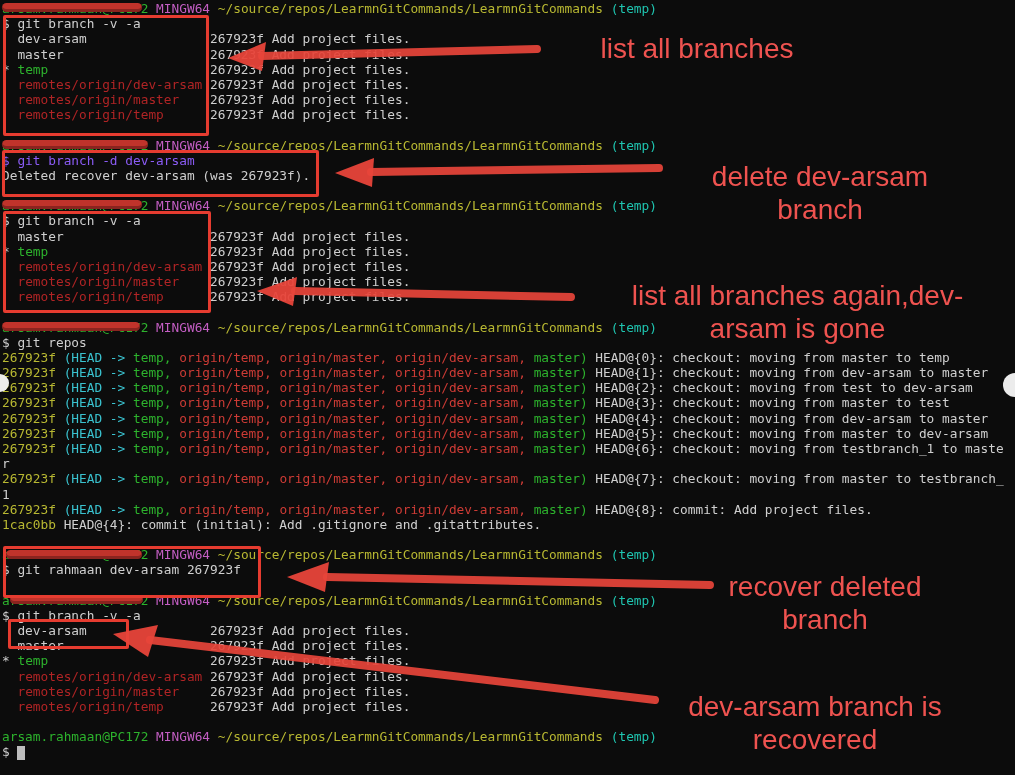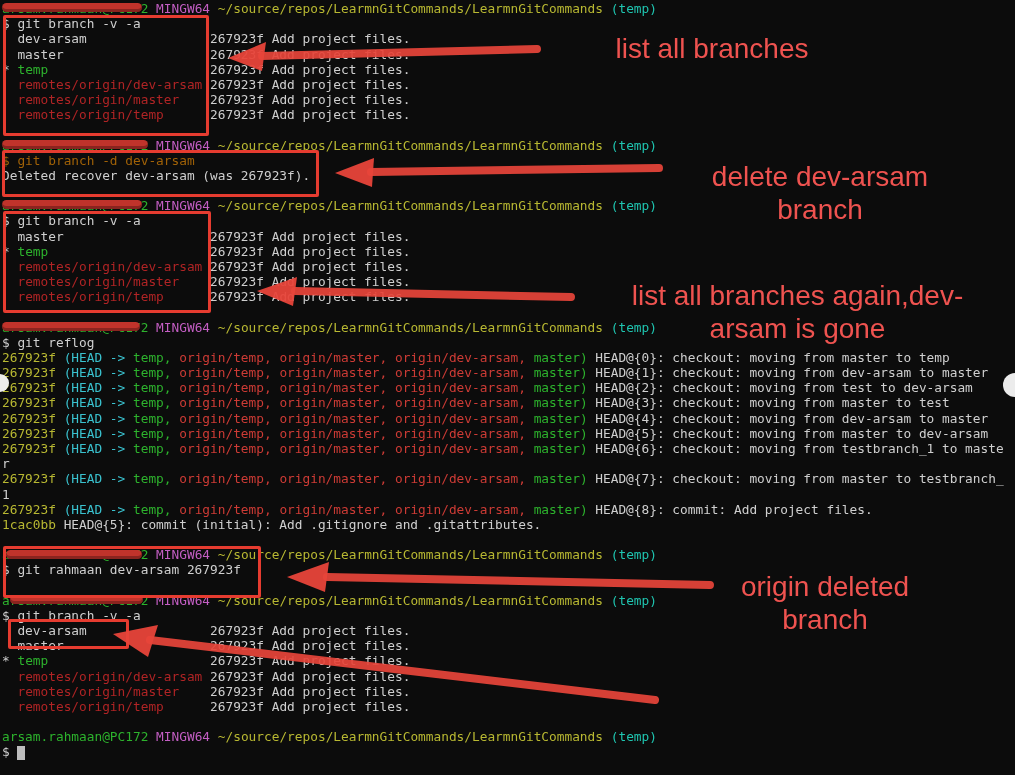--- a/index.html
+++ b/index.html
@@ -34,45 +34,45 @@
       <div class="tl"><span style="color: rgb(45, 179, 45);">arsam.rahmaan@PC172</span><span style="color: rgb(207, 207, 207);"> </span><span style="color: rgb(195, 94, 195);">MINGW64</span><span style="color: rgb(207, 207, 207);"> </span><span style="color: rgb(184, 184, 50);">~/source/repos/LearmnGitCommands/LearmnGitCommands</span><span style="color: rgb(207, 207, 207);"> </span><span style="color: rgb(31, 197, 176);">(temp)</span></div>
       <div class="tl"><span style="color: rgb(207, 207, 207);">$ git branch -v -a</span></div>
       <div class="tl"><span style="color: rgb(207, 207, 207);">  dev-arsam                267923f Add project files.</span></div>
       <div class="tl"><span style="color: rgb(207, 207, 207);">  master                   267923f Add project files.</span></div>
       <div class="tl"><span style="color: rgb(207, 207, 207);">* </span><span style="color: rgb(45, 179, 45);">temp</span><span style="color: rgb(207, 207, 207);">                     267923f Add project files.</span></div>
       <div class="tl"><span style="color: rgb(207, 207, 207);">  </span><span style="color: rgb(176, 36, 37);">remotes/origin/dev-arsam</span><span style="color: rgb(207, 207, 207);"> 267923f Add project files.</span></div>
       <div class="tl"><span style="color: rgb(207, 207, 207);">  </span><span style="color: rgb(176, 36, 37);">remotes/origin/master</span><span style="color: rgb(207, 207, 207);">    267923f Add project files.</span></div>
       <div class="tl"><span style="color: rgb(207, 207, 207);">  </span><span style="color: rgb(176, 36, 37);">remotes/origin/temp</span><span style="color: rgb(207, 207, 207);">      267923f Add project files.</span></div>
       <div class="tl">&nbsp;</div>
       <div class="tl"><span style="color: rgb(45, 179, 45);">arsam.rahmaan@PC172</span><span style="color: rgb(207, 207, 207);"> </span><span style="color: rgb(195, 94, 195);">MINGW64</span><span style="color: rgb(207, 207, 207);"> </span><span style="color: rgb(184, 184, 50);">~/source/repos/LearmnGitCommands/LearmnGitCommands</span><span style="color: rgb(207, 207, 207);"> </span><span style="color: rgb(31, 197, 176);">(temp)</span></div>
-      <div class="tl"><span style="color: #a16207; text-align: right;">$ git branch -d dev-arsam</span></div>
+      <div class="tl"><span style="color: #8b5cf6; text-align: right;">$ git branch -d dev-arsam</span></div>
       <div class="tl"><span style="color: rgb(207, 207, 207);">Deleted recover dev-arsam (was 267923f).</span></div>
       <div class="tl">&nbsp;</div>
       <div class="tl"><span style="color: rgb(45, 179, 45);">arsam.rahmaan@PC172</span><span style="color: rgb(207, 207, 207);"> </span><span style="color: rgb(195, 94, 195);">MINGW64</span><span style="color: rgb(207, 207, 207);"> </span><span style="color: rgb(184, 184, 50);">~/source/repos/LearmnGitCommands/LearmnGitCommands</span><span style="color: rgb(207, 207, 207);"> </span><span style="color: rgb(31, 197, 176);">(temp)</span></div>
       <div class="tl"><span style="color: rgb(207, 207, 207);">$ git branch -v -a</span></div>
       <div class="tl"><span style="color: rgb(207, 207, 207);">  master                   267923f Add project files.</span></div>
       <div class="tl"><span style="color: rgb(207, 207, 207);">* </span><span style="color: rgb(45, 179, 45);">temp</span><span style="color: rgb(207, 207, 207);">                     267923f Add project files.</span></div>
       <div class="tl"><span style="color: rgb(207, 207, 207);">  </span><span style="color: rgb(176, 36, 37);">remotes/origin/dev-arsam</span><span style="color: rgb(207, 207, 207);"> 267923f Add project files.</span></div>
       <div class="tl"><span style="color: rgb(207, 207, 207);">  </span><span style="color: rgb(176, 36, 37);">remotes/origin/master</span><span style="color: rgb(207, 207, 207);">    267923f Add project files.</span></div>
       <div class="tl"><span style="color: rgb(207, 207, 207);">  </span><span style="color: rgb(176, 36, 37);">remotes/origin/temp</span><span style="color: rgb(207, 207, 207);">      267923f Add project files.</span></div>
       <div class="tl">&nbsp;</div>
       <div class="tl"><span style="color: rgb(45, 179, 45);">arsam.rahmaan@PC172</span><span style="color: rgb(207, 207, 207);"> </span><span style="color: rgb(195, 94, 195);">MINGW64</span><span style="color: rgb(207, 207, 207);"> </span><span style="color: rgb(184, 184, 50);">~/source/repos/LearmnGitCommands/LearmnGitCommands</span><span style="color: rgb(207, 207, 207);"> </span><span style="color: rgb(31, 197, 176);">(temp)</span></div>
-      <div class="tl"><span style="color: rgb(207, 207, 207);">$ git reflog</span></div>
+      <div class="tl"><span style="color: rgb(207, 207, 207);">$ git repos</span></div>
       <div class="tl"><span style="color: rgb(184, 184, 50);">267923f </span><span style="color: rgb(58, 194, 207);">(HEAD -&gt; </span><span style="color: rgb(45, 179, 45);">temp, </span><span style="color: rgb(205, 59, 53);">origin/temp, </span><span style="color: rgb(205, 59, 53);">origin/master, </span><span style="color: rgb(205, 59, 53);">origin/dev-arsam, </span><span style="color: rgb(45, 179, 45);">master)</span><span style="color: rgb(207, 207, 207);"> HEAD@{0}: checkout: moving from master to temp</span></div>
       <div class="tl"><span style="color: rgb(184, 184, 50);">267923f </span><span style="color: rgb(58, 194, 207);">(HEAD -&gt; </span><span style="color: rgb(45, 179, 45);">temp, </span><span style="color: rgb(205, 59, 53);">origin/temp, </span><span style="color: rgb(205, 59, 53);">origin/master, </span><span style="color: rgb(205, 59, 53);">origin/dev-arsam, </span><span style="color: rgb(45, 179, 45);">master)</span><span style="color: rgb(207, 207, 207);"> HEAD@{1}: checkout: moving from dev-arsam to master</span></div>
       <div class="tl"><span style="color: rgb(184, 184, 50);">267923f </span><span style="color: rgb(58, 194, 207);">(HEAD -&gt; </span><span style="color: rgb(45, 179, 45);">temp, </span><span style="color: rgb(205, 59, 53);">origin/temp, </span><span style="color: rgb(205, 59, 53);">origin/master, </span><span style="color: rgb(205, 59, 53);">origin/dev-arsam, </span><span style="color: rgb(45, 179, 45);">master)</span><span style="color: rgb(207, 207, 207);"> HEAD@{2}: checkout: moving from test to dev-arsam</span></div>
       <div class="tl"><span style="color: rgb(184, 184, 50);">267923f </span><span style="color: rgb(58, 194, 207);">(HEAD -&gt; </span><span style="color: rgb(45, 179, 45);">temp, </span><span style="color: rgb(205, 59, 53);">origin/temp, </span><span style="color: rgb(205, 59, 53);">origin/master, </span><span style="color: rgb(205, 59, 53);">origin/dev-arsam, </span><span style="color: rgb(45, 179, 45);">master)</span><span style="color: rgb(207, 207, 207);"> HEAD@{3}: checkout: moving from master to test</span></div>
       <div class="tl"><span style="color: rgb(184, 184, 50);">267923f </span><span style="color: rgb(58, 194, 207);">(HEAD -&gt; </span><span style="color: rgb(45, 179, 45);">temp, </span><span style="color: rgb(205, 59, 53);">origin/temp, </span><span style="color: rgb(205, 59, 53);">origin/master, </span><span style="color: rgb(205, 59, 53);">origin/dev-arsam, </span><span style="color: rgb(45, 179, 45);">master)</span><span style="color: rgb(207, 207, 207);"> HEAD@{4}: checkout: moving from dev-arsam to master</span></div>
       <div class="tl"><span style="color: rgb(184, 184, 50);">267923f </span><span style="color: rgb(58, 194, 207);">(HEAD -&gt; </span><span style="color: rgb(45, 179, 45);">temp, </span><span style="color: rgb(205, 59, 53);">origin/temp, </span><span style="color: rgb(205, 59, 53);">origin/master, </span><span style="color: rgb(205, 59, 53);">origin/dev-arsam, </span><span style="color: rgb(45, 179, 45);">master)</span><span style="color: rgb(207, 207, 207);"> HEAD@{5}: checkout: moving from master to dev-arsam</span></div>
       <div class="tl"><span style="color: rgb(184, 184, 50);">267923f </span><span style="color: rgb(58, 194, 207);">(HEAD -&gt; </span><span style="color: rgb(45, 179, 45);">temp, </span><span style="color: rgb(205, 59, 53);">origin/temp, </span><span style="color: rgb(205, 59, 53);">origin/master, </span><span style="color: rgb(205, 59, 53);">origin/dev-arsam, </span><span style="color: rgb(45, 179, 45);">master)</span><span style="color: rgb(207, 207, 207);"> HEAD@{6}: checkout: moving from testbranch_1 to maste</span></div>
       <div class="tl"><span style="color: rgb(207, 207, 207);">r</span></div>
       <div class="tl"><span style="color: rgb(184, 184, 50);">267923f </span><span style="color: rgb(58, 194, 207);">(HEAD -&gt; </span><span style="color: rgb(45, 179, 45);">temp, </span><span style="color: rgb(205, 59, 53);">origin/temp, </span><span style="color: rgb(205, 59, 53);">origin/master, </span><span style="color: rgb(205, 59, 53);">origin/dev-arsam, </span><span style="color: rgb(45, 179, 45);">master)</span><span style="color: rgb(207, 207, 207);"> HEAD@{7}: checkout: moving from master to testbranch_</span></div>
       <div class="tl"><span style="color: rgb(207, 207, 207);">1</span></div>
       <div class="tl"><span style="color: rgb(184, 184, 50);">267923f </span><span style="color: rgb(58, 194, 207);">(HEAD -&gt; </span><span style="color: rgb(45, 179, 45);">temp, </span><span style="color: rgb(205, 59, 53);">origin/temp, </span><span style="color: rgb(205, 59, 53);">origin/master, </span><span style="color: rgb(205, 59, 53);">origin/dev-arsam, </span><span style="color: rgb(45, 179, 45);">master)</span><span style="color: rgb(207, 207, 207);"> HEAD@{8}: commit: Add project files.</span></div>
-      <div class="tl"><span style="color: rgb(184, 184, 50);">1cac0bb </span><span style="color: rgb(207, 207, 207);">HEAD@{5}: commit (initial): Add .gitignore and .gitattributes.</span></div>
+      <div class="tl"><span style="color: rgb(184, 184, 50);">1cac0bb </span><span style="color: rgb(207, 207, 207);">HEAD@{4}: commit (initial): Add .gitignore and .gitattributes.</span></div>
       <div class="tl">&nbsp;</div>
       <div class="tl"><span style="color: rgb(45, 179, 45);">arsam.rahmaan@PC172</span><span style="color: rgb(207, 207, 207);"> </span><span style="color: rgb(195, 94, 195);">MINGW64</span><span style="color: rgb(207, 207, 207);"> </span><span style="color: rgb(184, 184, 50);">~/source/repos/LearmnGitCommands/LearmnGitCommands</span><span style="color: rgb(207, 207, 207);"> </span><span style="color: rgb(31, 197, 176);">(temp)</span></div>
       <div class="tl"><span style="color: rgb(207, 207, 207);">$ git rahmaan dev-arsam 267923f</span></div>
       <div class="tl">&nbsp;</div>
       <div class="tl"><span style="color: rgb(45, 179, 45);">arsam.rahmaan@PC172</span><span style="color: rgb(207, 207, 207);"> </span><span style="color: rgb(195, 94, 195);">MINGW64</span><span style="color: rgb(207, 207, 207);"> </span><span style="color: rgb(184, 184, 50);">~/source/repos/LearmnGitCommands/LearmnGitCommands</span><span style="color: rgb(207, 207, 207);"> </span><span style="color: rgb(31, 197, 176);">(temp)</span></div>
       <div class="tl"><span style="color: rgb(207, 207, 207);">$ git branch -v -a</span></div>
       <div class="tl"><span style="color: rgb(207, 207, 207);">  dev-arsam                267923f Add project files.</span></div>
       <div class="tl"><span style="color: rgb(207, 207, 207);">  master                   267923f Add project files.</span></div>
       <div class="tl"><span style="color: rgb(207, 207, 207);">* </span><span style="color: rgb(45, 179, 45);">temp</span><span style="color: rgb(207, 207, 207);">                     267923f Add project files.</span></div>
       <div class="tl"><span style="color: rgb(207, 207, 207);">  </span><span style="color: rgb(176, 36, 37);">remotes/origin/dev-arsam</span><span style="color: rgb(207, 207, 207);"> 267923f Add project files.</span></div>
@@ -114,24 +114,26 @@
     <g>
       <line x1="710" y1="585" x2="327" y2="577"></line>
       <polygon points="287,577 329,562 325,592"></polygon>
     </g>
     <g>
       <line x1="655" y1="700" x2="150" y2="640"></line>
       <polygon points="113,634 158,625 148,657"></polygon>
     </g>
   </svg>
 
-  <div class="annot" style="left:572px;top:33px;width:280px;">list all branches</div>
+  <div class="annot" style="left:557px;top:33px;width:280px;">list all branches</div>
   <div class="annot" style="left:695px;top:161px;width:250px;">delete dev-arsam
 branch</div>
   <div class="annot" style="left:600px;top:280px;width:395px;">list all branches again,dev-
 arsam is gone</div>
-  <div class="annot" style="left:715px;top:571px;width:220px;">origin deleted
+  <div class="annot" style="left:715px;top:571px;width:220px;">recover deleted
 branch</div>
+  <div class="annot" style="left:670px;top:691px;width:290px;">dev-arsam branch is
+recovered</div>
 
   <div class="edge-dot" style="left:-9px;top:374px;width:18px;height:18px;"></div>
   <div class="edge-dot" style="left:1003px;top:373px;width:24px;height:24px;"></div>
 
 </div>
 
 </body></html>

